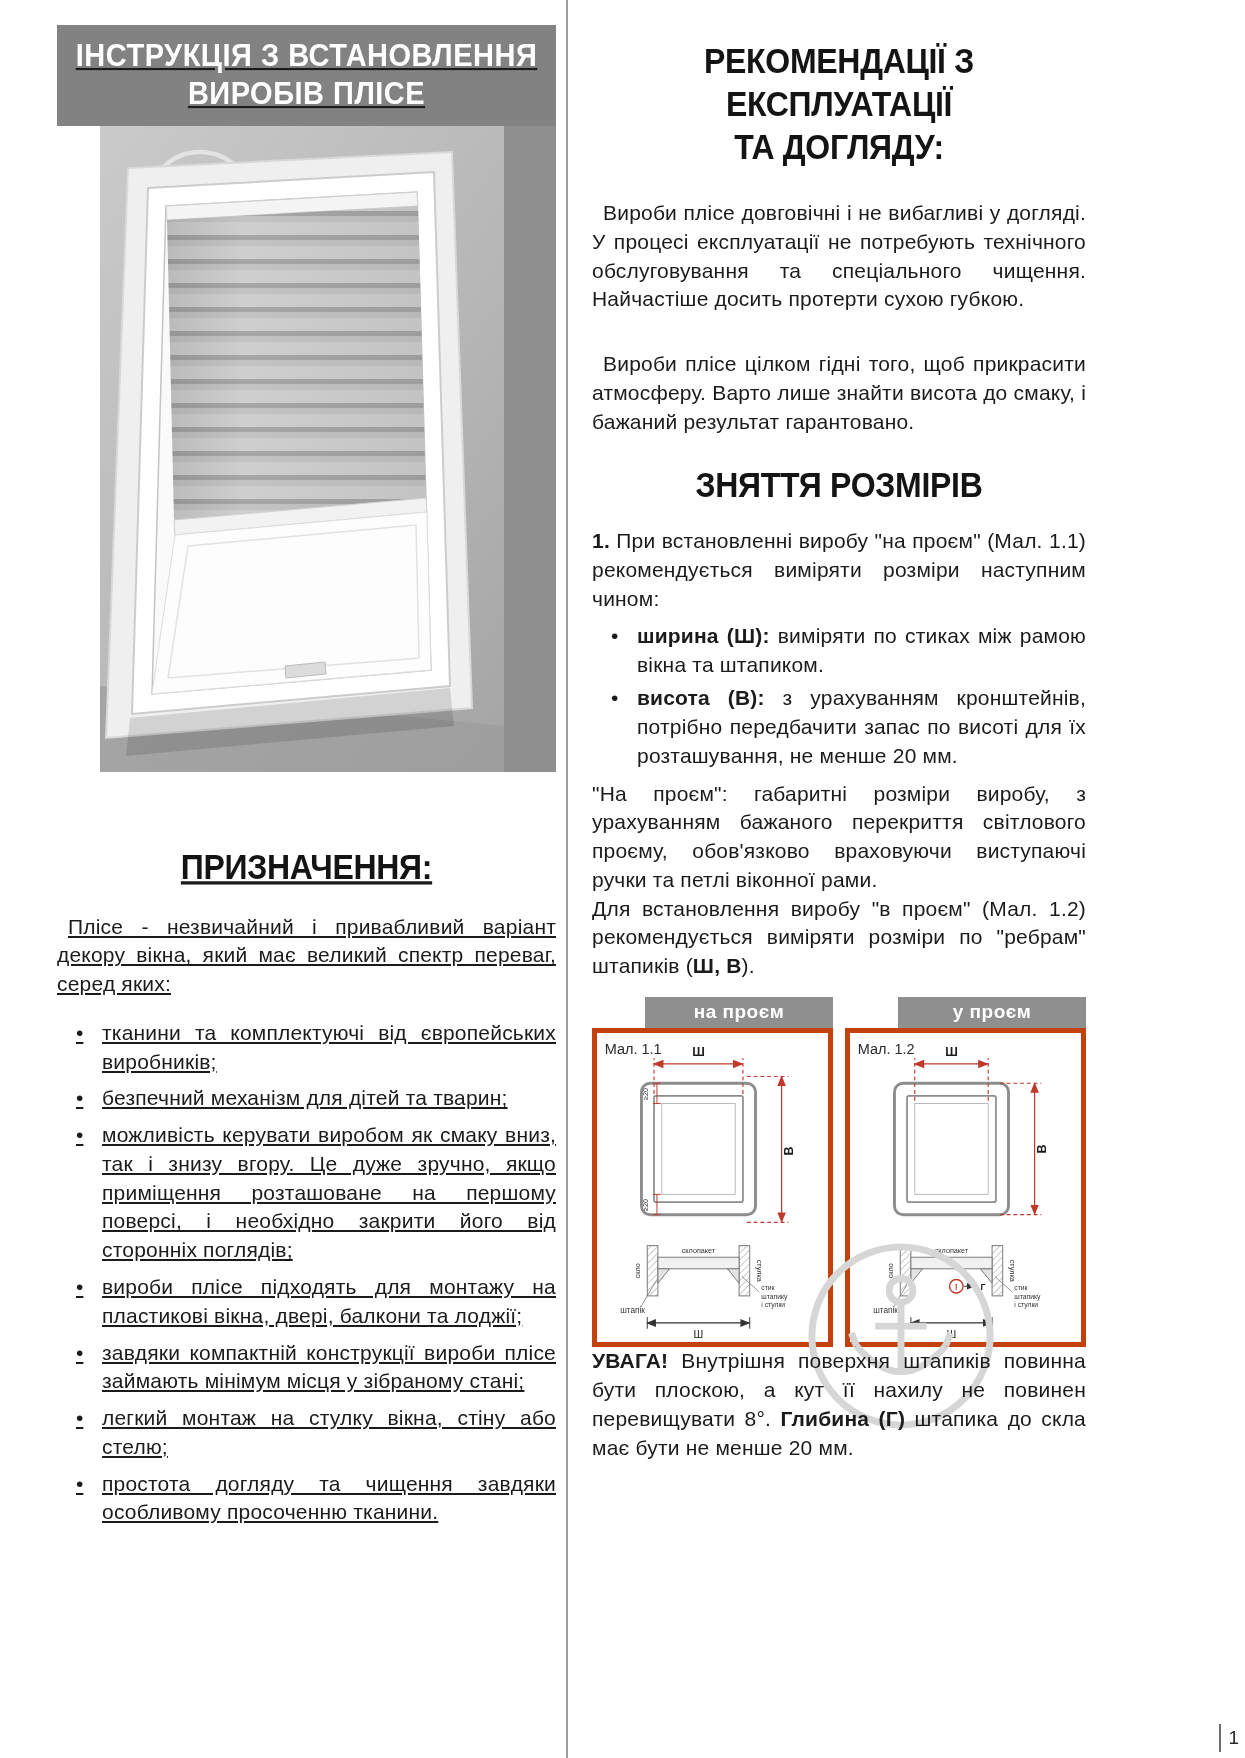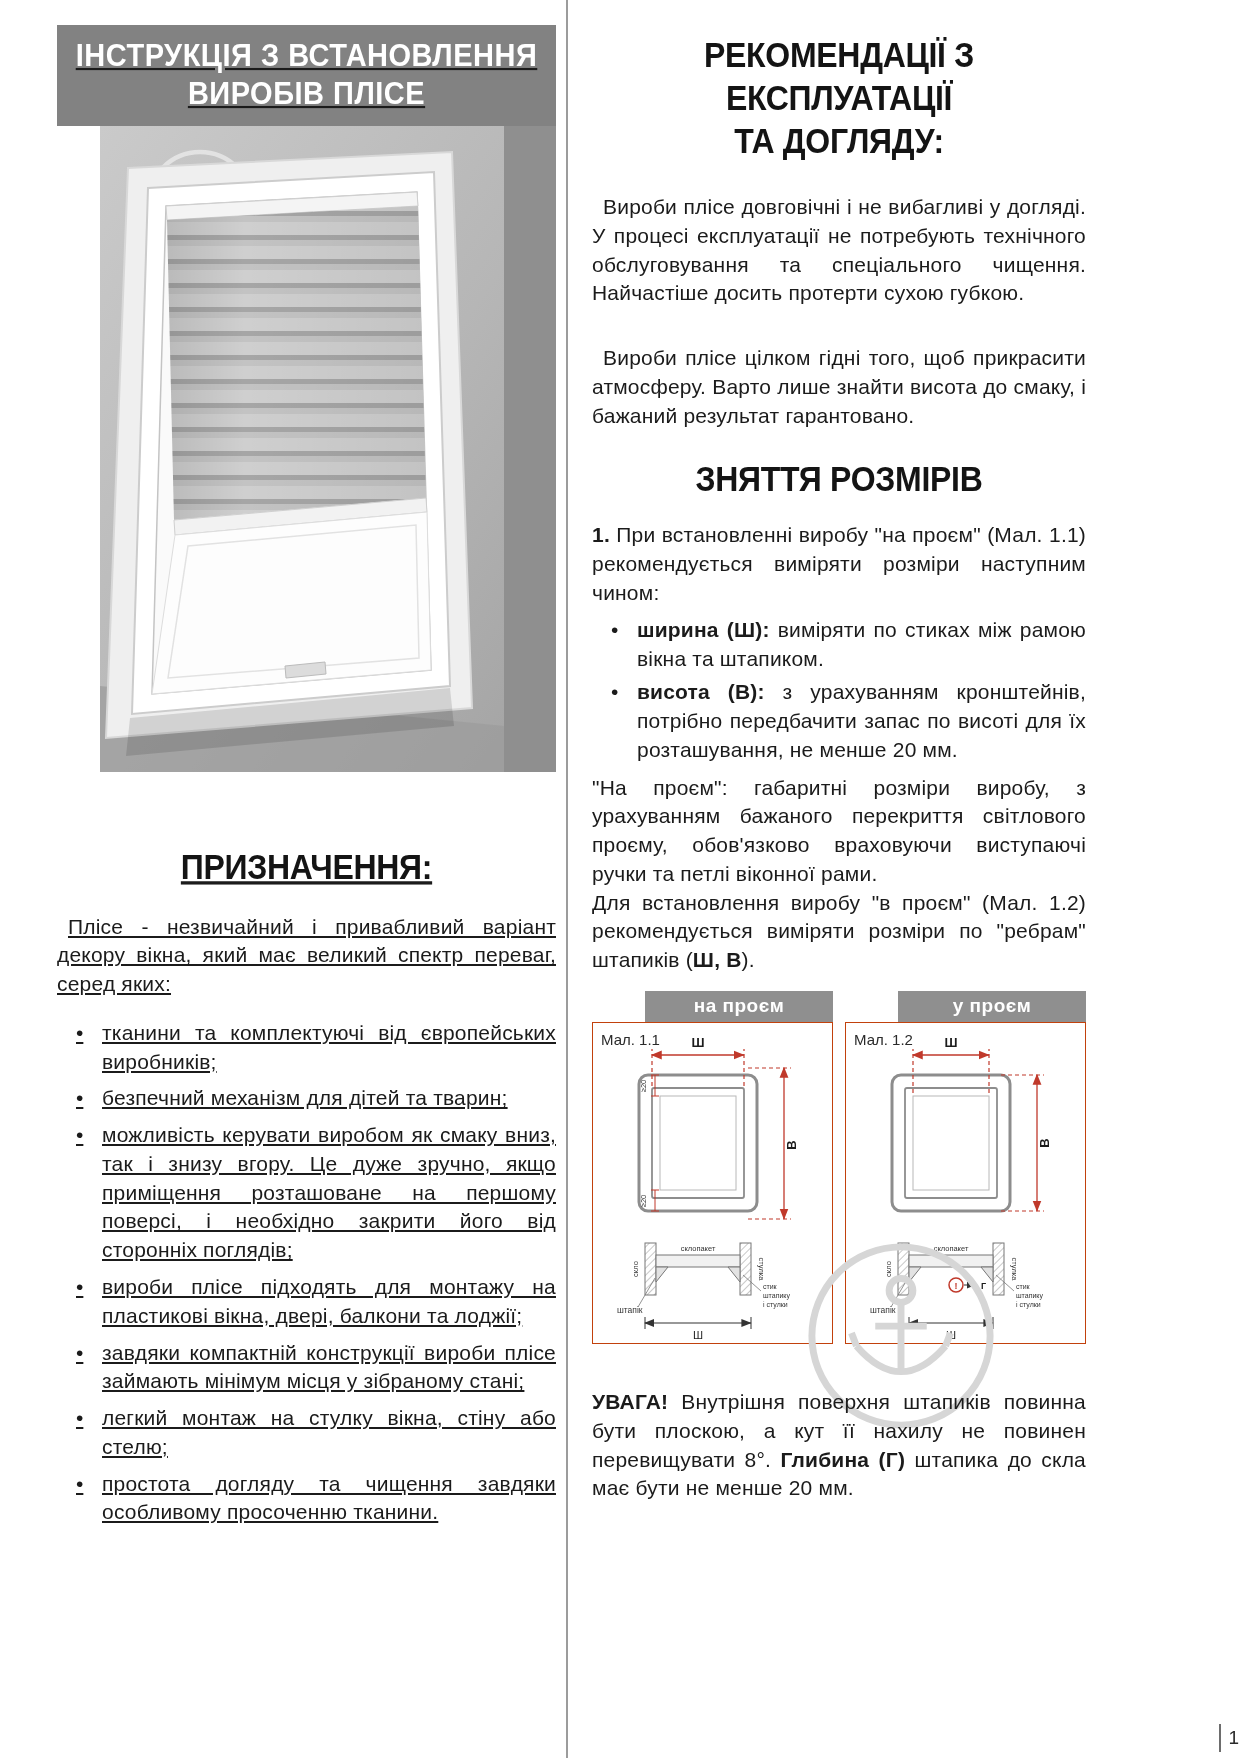--- a/index.html
+++ b/index.html
@@ -4,21 +4,21 @@
 <style>
   * { margin:0; padding:0; box-sizing:border-box; }
   html,body { width:1245px; height:1758px; }
   body {
     position:relative; background:#ffffff; overflow:hidden;
     font-family:"Liberation Sans","DejaVu Sans",sans-serif; color:#1b1b1b;
   }
   .divider { position:absolute; left:566px; top:0; width:2px; height:1758px; background:#9c9c9c; }
 
   .col-left  { position:absolute; left:57px;  top:25px; width:499px;text-decoration:underline; }
-  .col-right { position:absolute; left:592px; top:40px; width:494px; }
+  .col-right { position:absolute; left:592px; top:46px; width:494px; }
 
   .band { background:#828282; color:#ffffff; text-align:center; padding:11px 4px 13px; }
   .band-line { font-weight:bold; font-size:29px; line-height:1.32; letter-spacing:0.5px; transform:scaleY(1.08); }
 
   .photo { position:relative; width:456px; height:646px; margin-left:43px; overflow:hidden; }
   .photo svg { display:block; width:100%; height:100%; }
 
   .h-big { font-weight:bold; text-align:center; font-size:32px; line-height:1.22;
            letter-spacing:-0.3px; color:#141414; transform:scaleY(1.1); }
   .purpose-title { margin-top:76px; }
@@ -38,25 +38,25 @@
   .col-right p.pgap  { margin-top:15px; }
   .col-right p.pgap2 { margin-top:36px; }
   .mt-title { margin-top:30px; }
   .step { margin-top:22px; }
   .after-list { margin-top:9px; }
 
   .figrow { display:flex; gap:12px; margin-top:16px; }
   .figure { width:241px; }
   .fig-band { margin-left:53px; background:#8f8f8f; color:#ffffff; font-weight:bold;
               font-size:19px; text-align:center; padding:4px 4px 5px; letter-spacing:0.5px; }
-  .fig-body { border:1px solid #c2410c; background:#ffffff; }
+  .fig-body { border:5px solid #c2410c; background:#ffffff; }
   .fig-svg { display:block; width:100%; height:auto; }
   svg text { font-family:"Liberation Sans","DejaVu Sans",sans-serif; }
 
-  .warn { margin-top:44px; position:relative; z-index:4; }
+  .warn { position:relative; z-index:4; }
 
   .watermark-bottom { position:absolute; left:802px; top:1237px; width:198px; height:198px;
                       z-index:3; pointer-events:none; }
 
   .pagenum { position:absolute; right:6px; top:1724px; display:flex; align-items:center; gap:7px; z-index:5; }
   .pn-line { display:inline-block; width:2px; height:28px; background:#6d6d6d; }
   .pn-num { font-size:19px; color:#2a2a2a; }
 </style>
 </head>
 <body>

